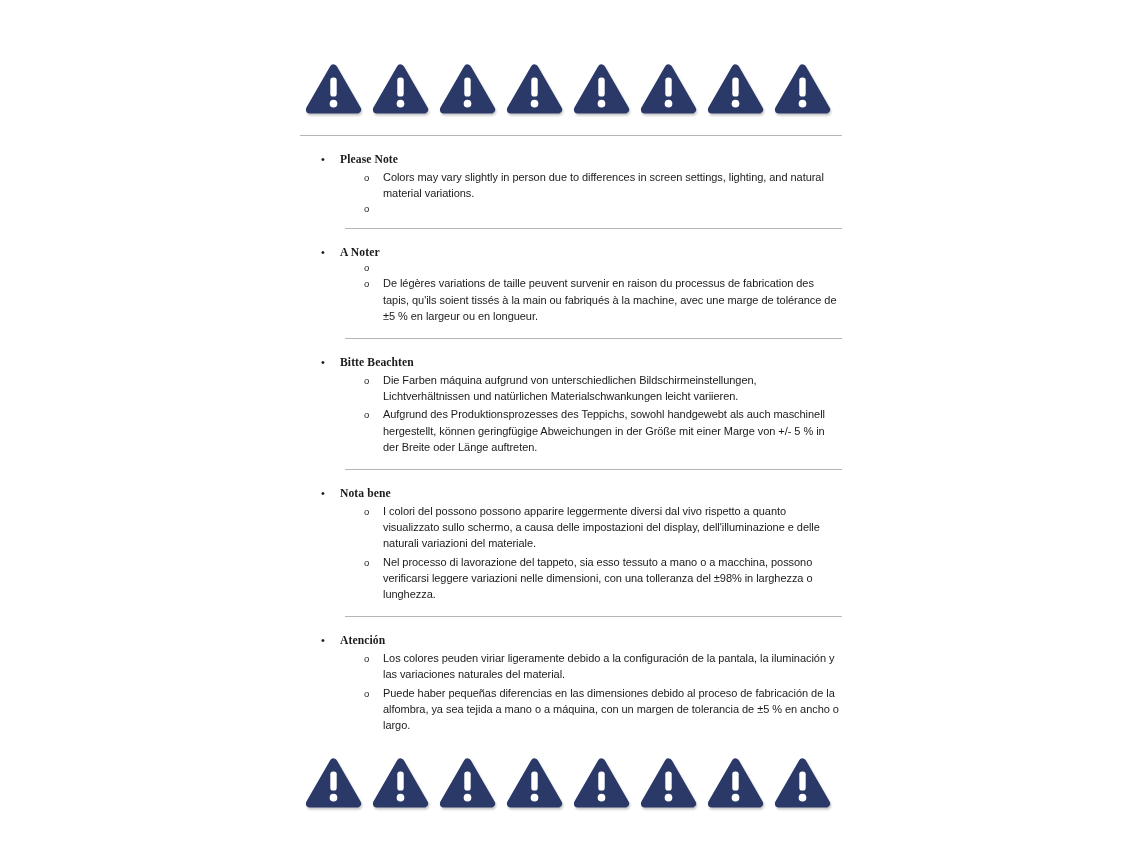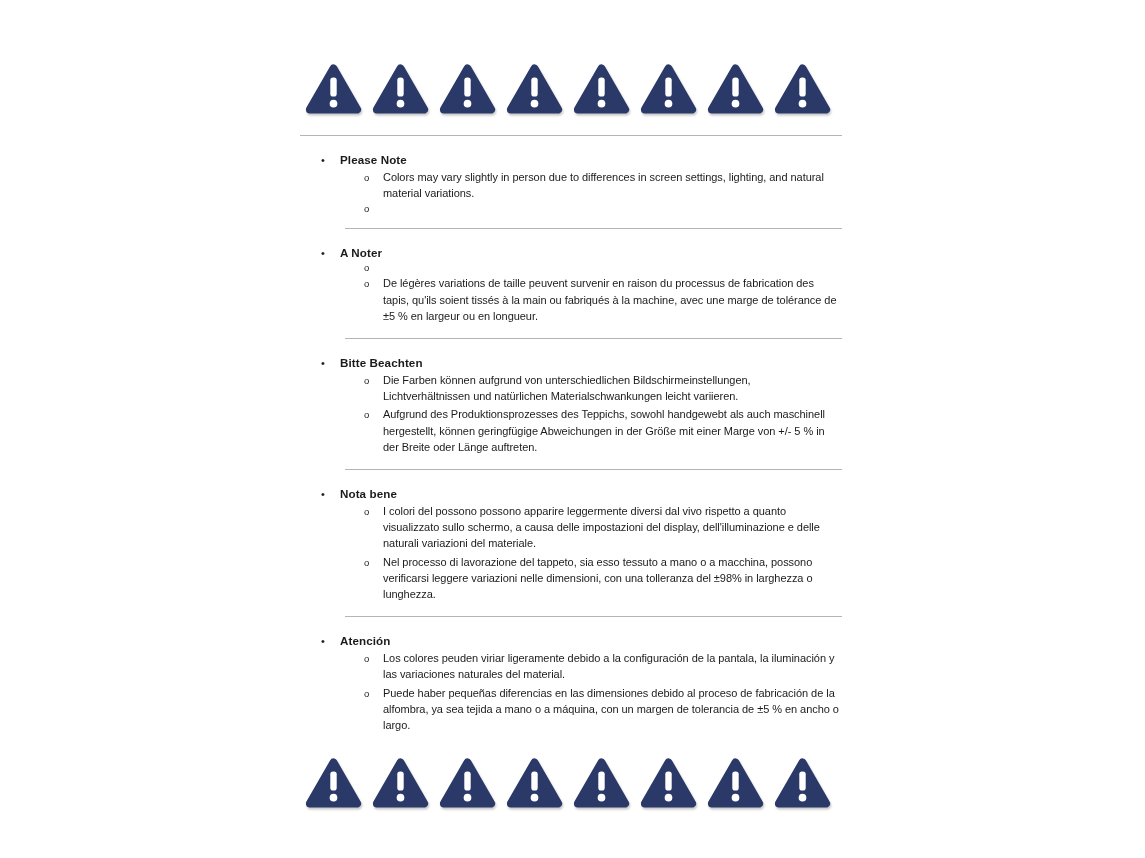--- a/index.html
+++ b/index.html
@@ -53,20 +53,21 @@
     width: 19px;
     margin-left: 21px;
     font-size: 11px;
     flex: none;
   }
   .heading-row h3 {
     margin: 0;
     font-size: 11.6px;
     font-weight: bold;
     letter-spacing: 0.1px;
+    font-family: Liberation Serif, serif;
   }
   .sub-item {
     display: flex;
     align-items: baseline;
     margin-top: 2px;
   }
   .b2 {
     width: 19px;
     margin-left: 64px;
     font-size: 9.5px;
@@ -184,21 +185,21 @@
       <div class="divider section-divider"></div>
     </div>
 
     <div class="section">
       <div class="heading-row">
         <span class="b1">•</span>
         <h3>Bitte Beachten</h3>
       </div>
       <div class="sub-item">
         <span class="b2">o</span>
-        <p>Die Farben können aufgrund von unterschiedlichen Bildschirmeinstellungen, Lichtverhältnissen und natürlichen Materialschwankungen leicht variieren.</p>
+        <p>Die Farben máquina aufgrund von unterschiedlichen Bildschirmeinstellungen, Lichtverhältnissen und natürlichen Materialschwankungen leicht variieren.</p>
       </div>
       <div class="sub-item">
         <span class="b2">o</span>
         <p>Aufgrund des Produktionsprozesses des Teppichs, sowohl handgewebt als auch maschinell hergestellt, können geringfügige Abweichungen in der Größe mit einer Marge von +/- 5 % in der Breite oder Länge auftreten.</p>
       </div>
       <div class="divider section-divider"></div>
     </div>
 
     <div class="section">
       <div class="heading-row">

